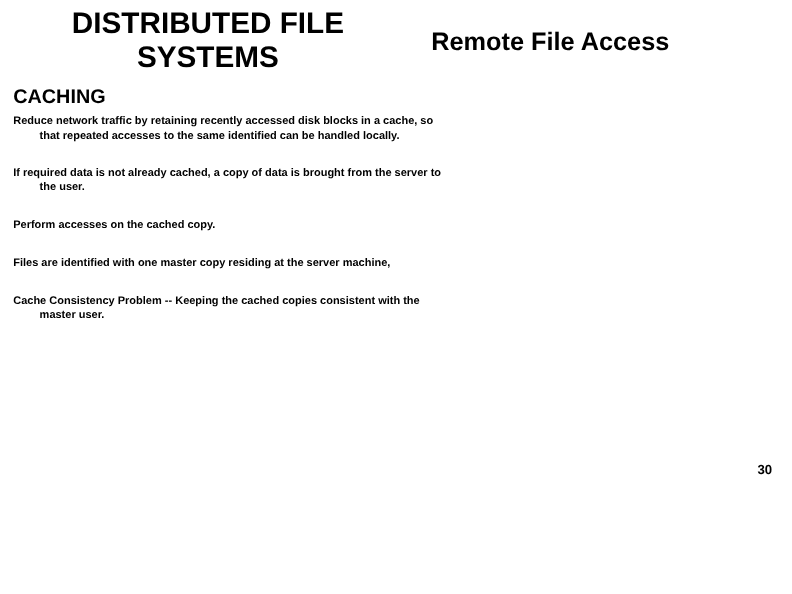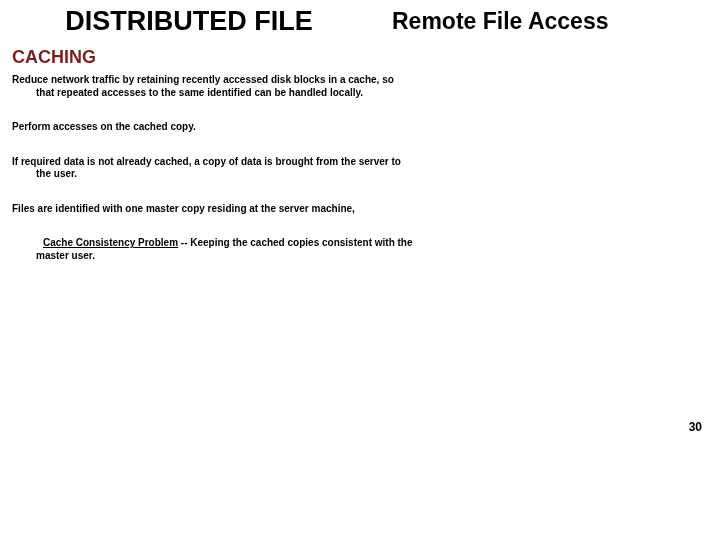--- a/index.html
+++ b/index.html
@@ -29,21 +29,21 @@
     text-align: center;
     width: 330px;
   }
   .subtitle {
     font-size: 23px;
     font-weight: bold;
     margin-left: 38px;
     white-space: nowrap;
   }
   .section {
-    color: #7f1d1d;
+    color: #000000;
     font-weight: bold;
     font-size: 18px;
     padding: 10px 0 0 12px;
   }
   .body {
     padding: 6px 20px 0 12px;
   }
   .para {
     font-size: 10px;
     font-weight: bold;
@@ -65,44 +65,45 @@
   }
 </style>
 </head>
 <body>
 
 <div class="slide">
 
   <div class="header">
     <div class="title">
       <span>DISTRIBUTED FILE</span><br>
+      <span>SYSTEMS</span>
     </div>
     <div class="subtitle">Remote File Access</div>
   </div>
 
   <div class="section">CACHING</div>
 
   <div class="body">
 
     <p class="para">
       <span>Reduce network traffic by retaining recently accessed disk blocks in a cache, so</span>
       <span class="indent-cont">that repeated accesses to the same identified can be handled locally.</span>
     </p>
 
-    <p class="para">Perform accesses on the cached copy.</p>
-
     <p class="para">
       <span>If required data is not already cached, a copy of data is brought from the server to</span>
       <span class="indent-cont">the user.</span>
     </p>
 
+    <p class="para">Perform accesses on the cached copy.</p>
+
     <p class="para">Files are identified with one master copy residing at the server machine,</p>
 
 
     <p class="para">
-      <span style="text-decoration: underline; margin-left: 31px;">Cache Consistency Problem</span><span> -- Keeping the cached copies consistent with the</span>
+      <span style="">Cache Consistency Problem</span><span> -- Keeping the cached copies consistent with the</span>
       <span class="indent-cont">master user.</span>
     </p>
 
   </div>
 
   <div class="pagenum">30</div>
 </div>
 
 </body></html>

